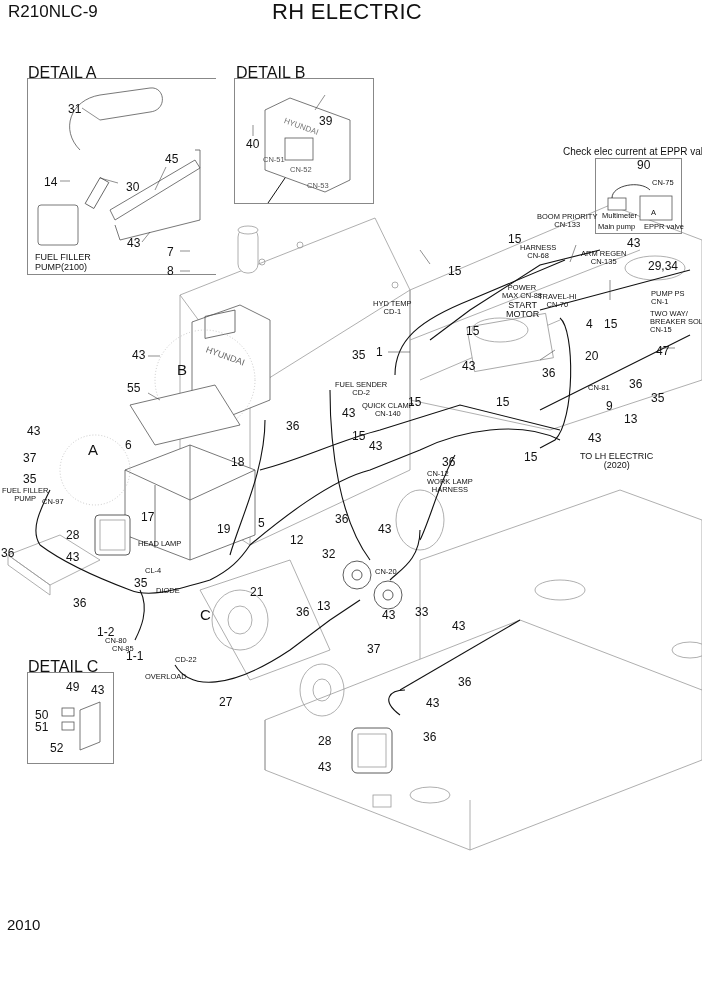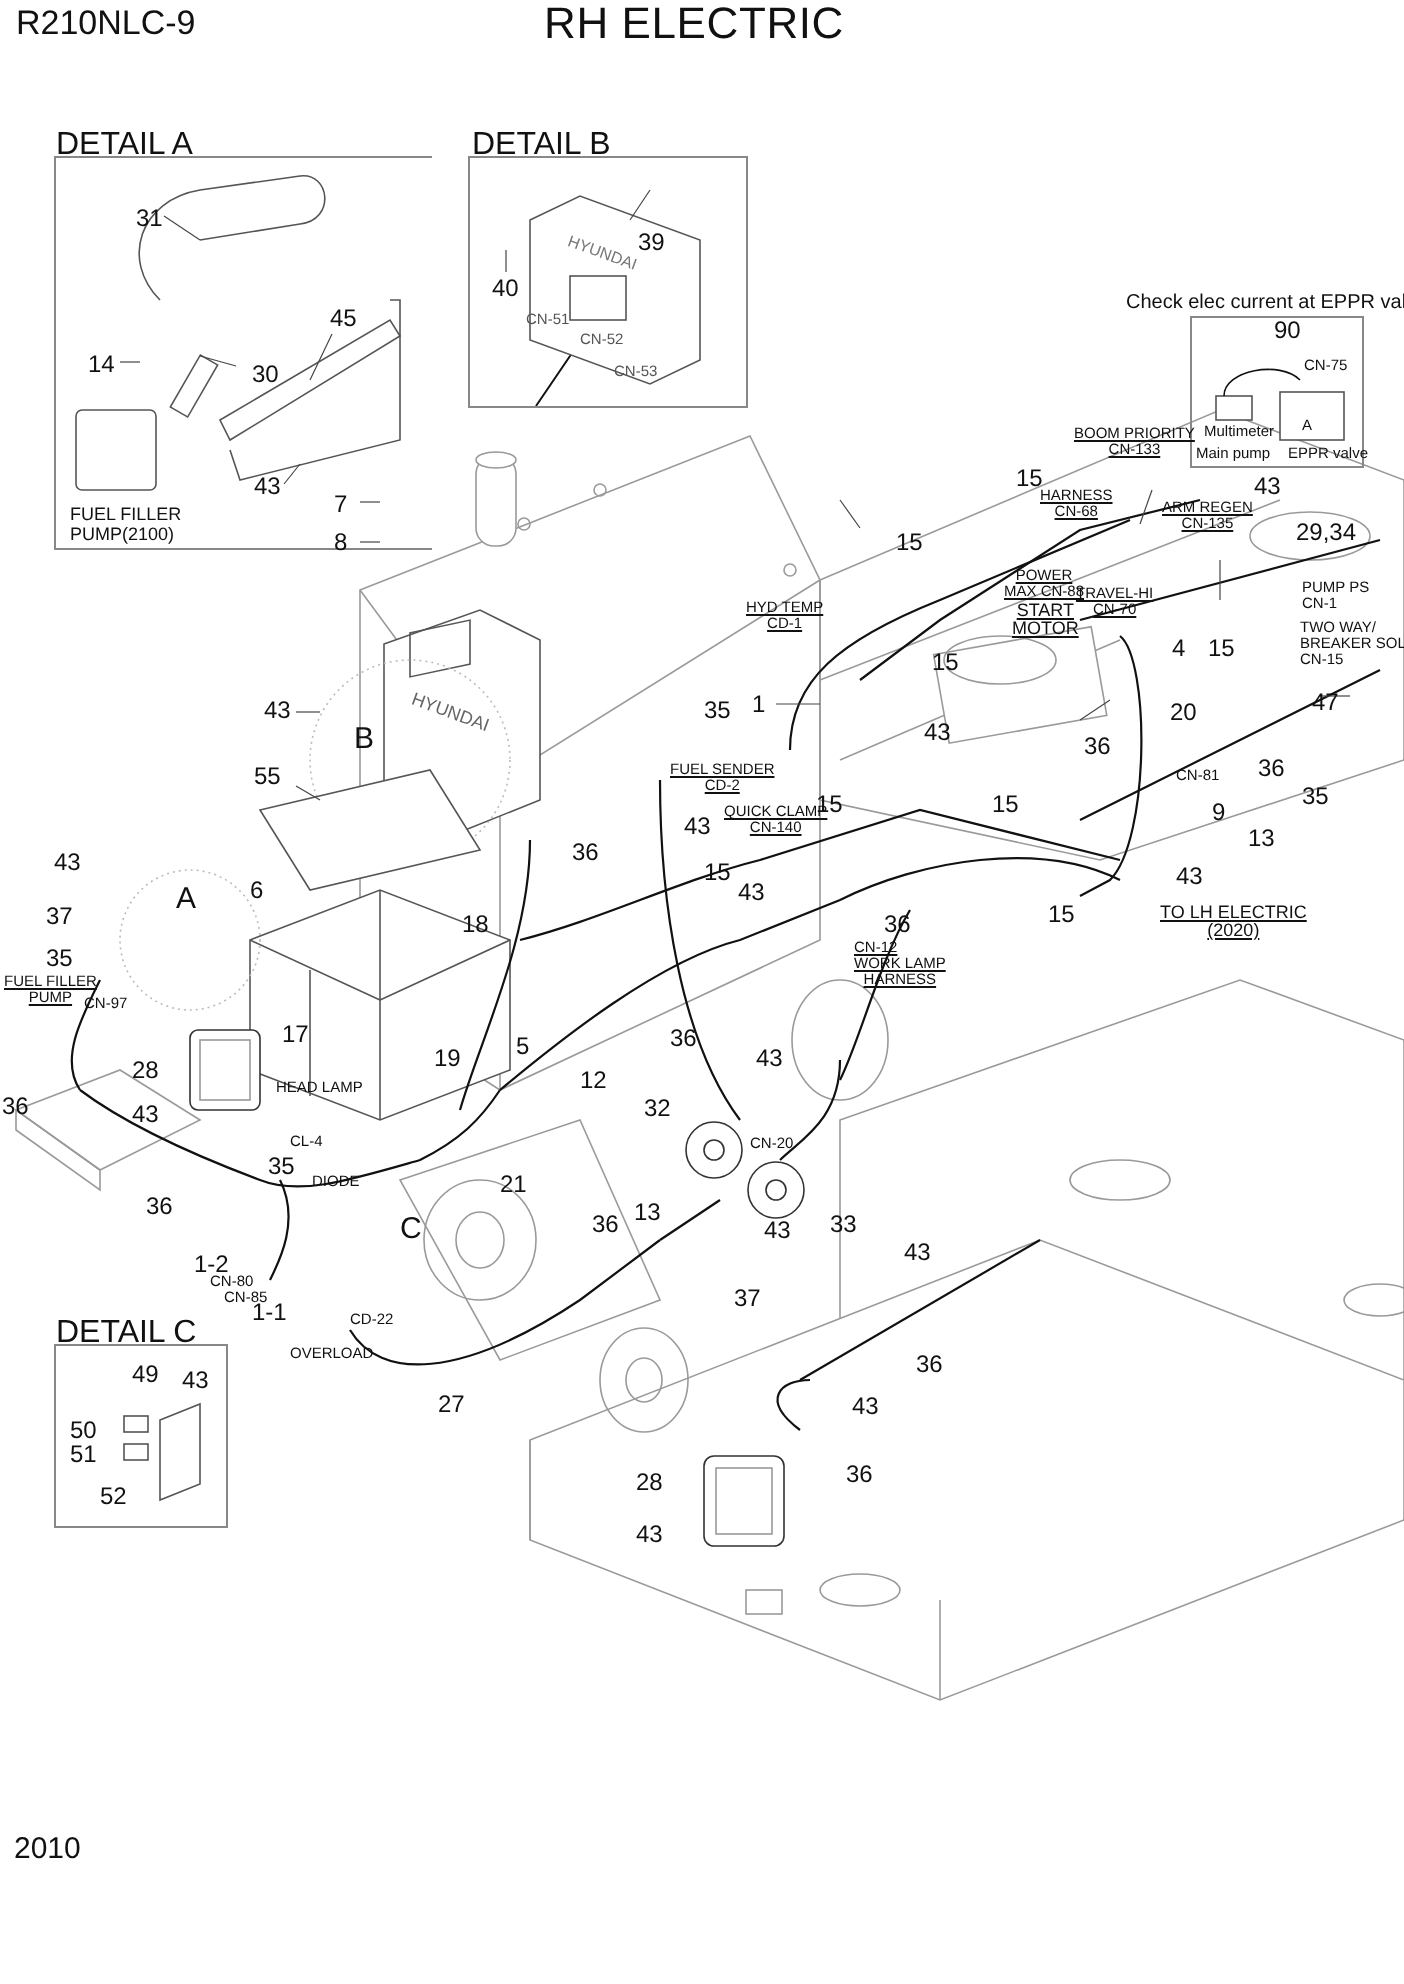--- a/index.html
+++ b/index.html
@@ -4,21 +4,21 @@
 <style>
   html,body{margin:0;padding:0;background:#fff;}
   body{width:702px;height:992px;position:relative;overflow:hidden;font-family:"Liberation Sans",sans-serif;color:#111;}
   .abs{position:absolute;white-space:nowrap;}
   .hdr-model{left:8px;top:2px;font-size:17px;}
   .hdr-title{left:272px;top:-1px;font-size:22px;letter-spacing:0.3px;}
   .pageno{left:7px;top:916px;font-size:15px;}
   .detail-title{font-size:16px;}
   .box{position:absolute;border:1px solid #888;background:#fff;}
   .num{font-size:12px;line-height:12px;}
-  .sm{font-size:7.5px;line-height:8px;text-align:center;text-decoration:underline;}
+  .sm{font-size:7.5px;line-height:8px;text-align:center;}
   .sm-l{font-size:7.5px;line-height:8px;}
   .check{font-size:10px;}
   .big{font-size:15px;}
   svg.art{position:absolute;left:0;top:0;}
 </style>
 </head>
 <body>
 
 <svg class="art" width="702" height="992" viewBox="0 0 702 992" fill="none" stroke="#9a9a9a" stroke-width="0.8">
 

